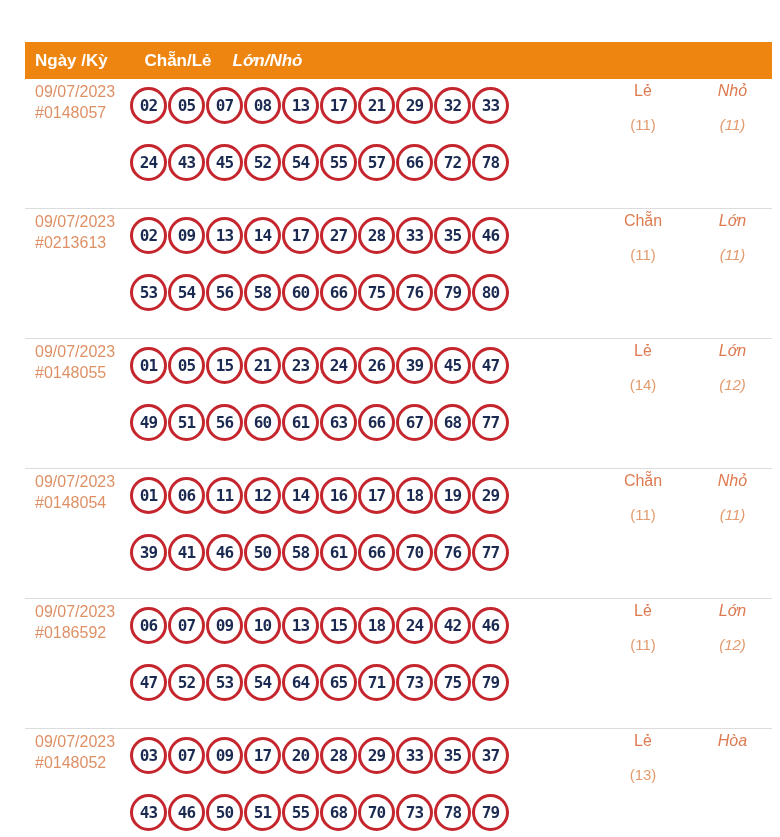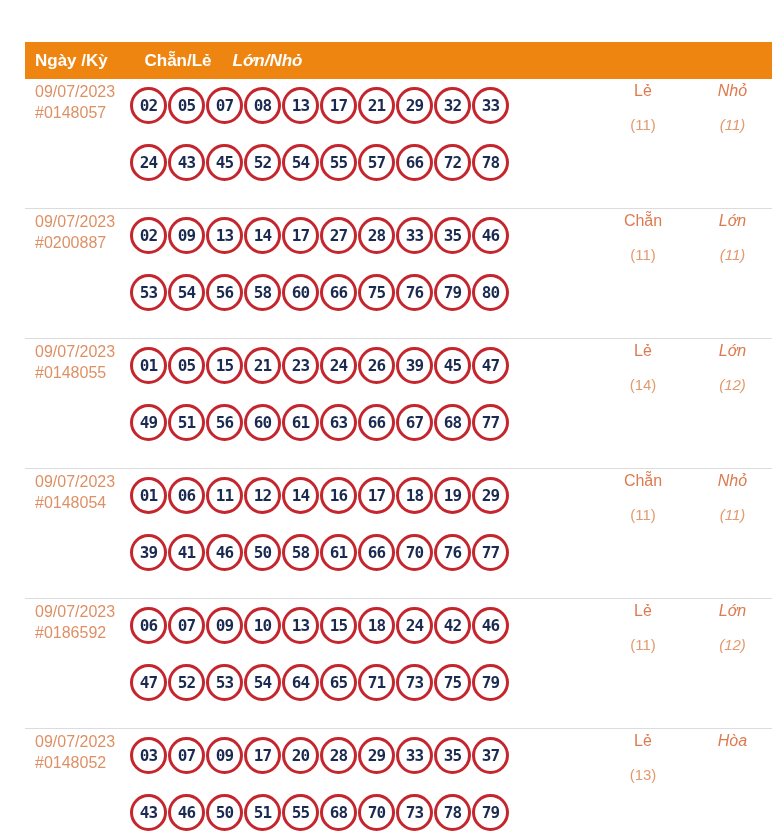--- a/index.html
+++ b/index.html
@@ -112,21 +112,21 @@
     </div>
     <div class="col-bs">
       <div class="val">Nhỏ</div>
       <div class="cnt">(11)</div>
     </div>
   </div>
 
   <div class="row">
     <div class="col-date">
       <div class="date">09/07/2023</div>
-      <div class="period">#0200887</div>
+      <div class="period">#0213613</div>
     </div>
     <div class="col-nums">
       <div class="numbers-line line1">
             <span class="ball">02</span>
             <span class="ball">09</span>
             <span class="ball">13</span>
             <span class="ball">14</span>
             <span class="ball">17</span>
             <span class="ball">27</span>
             <span class="ball">28</span>

